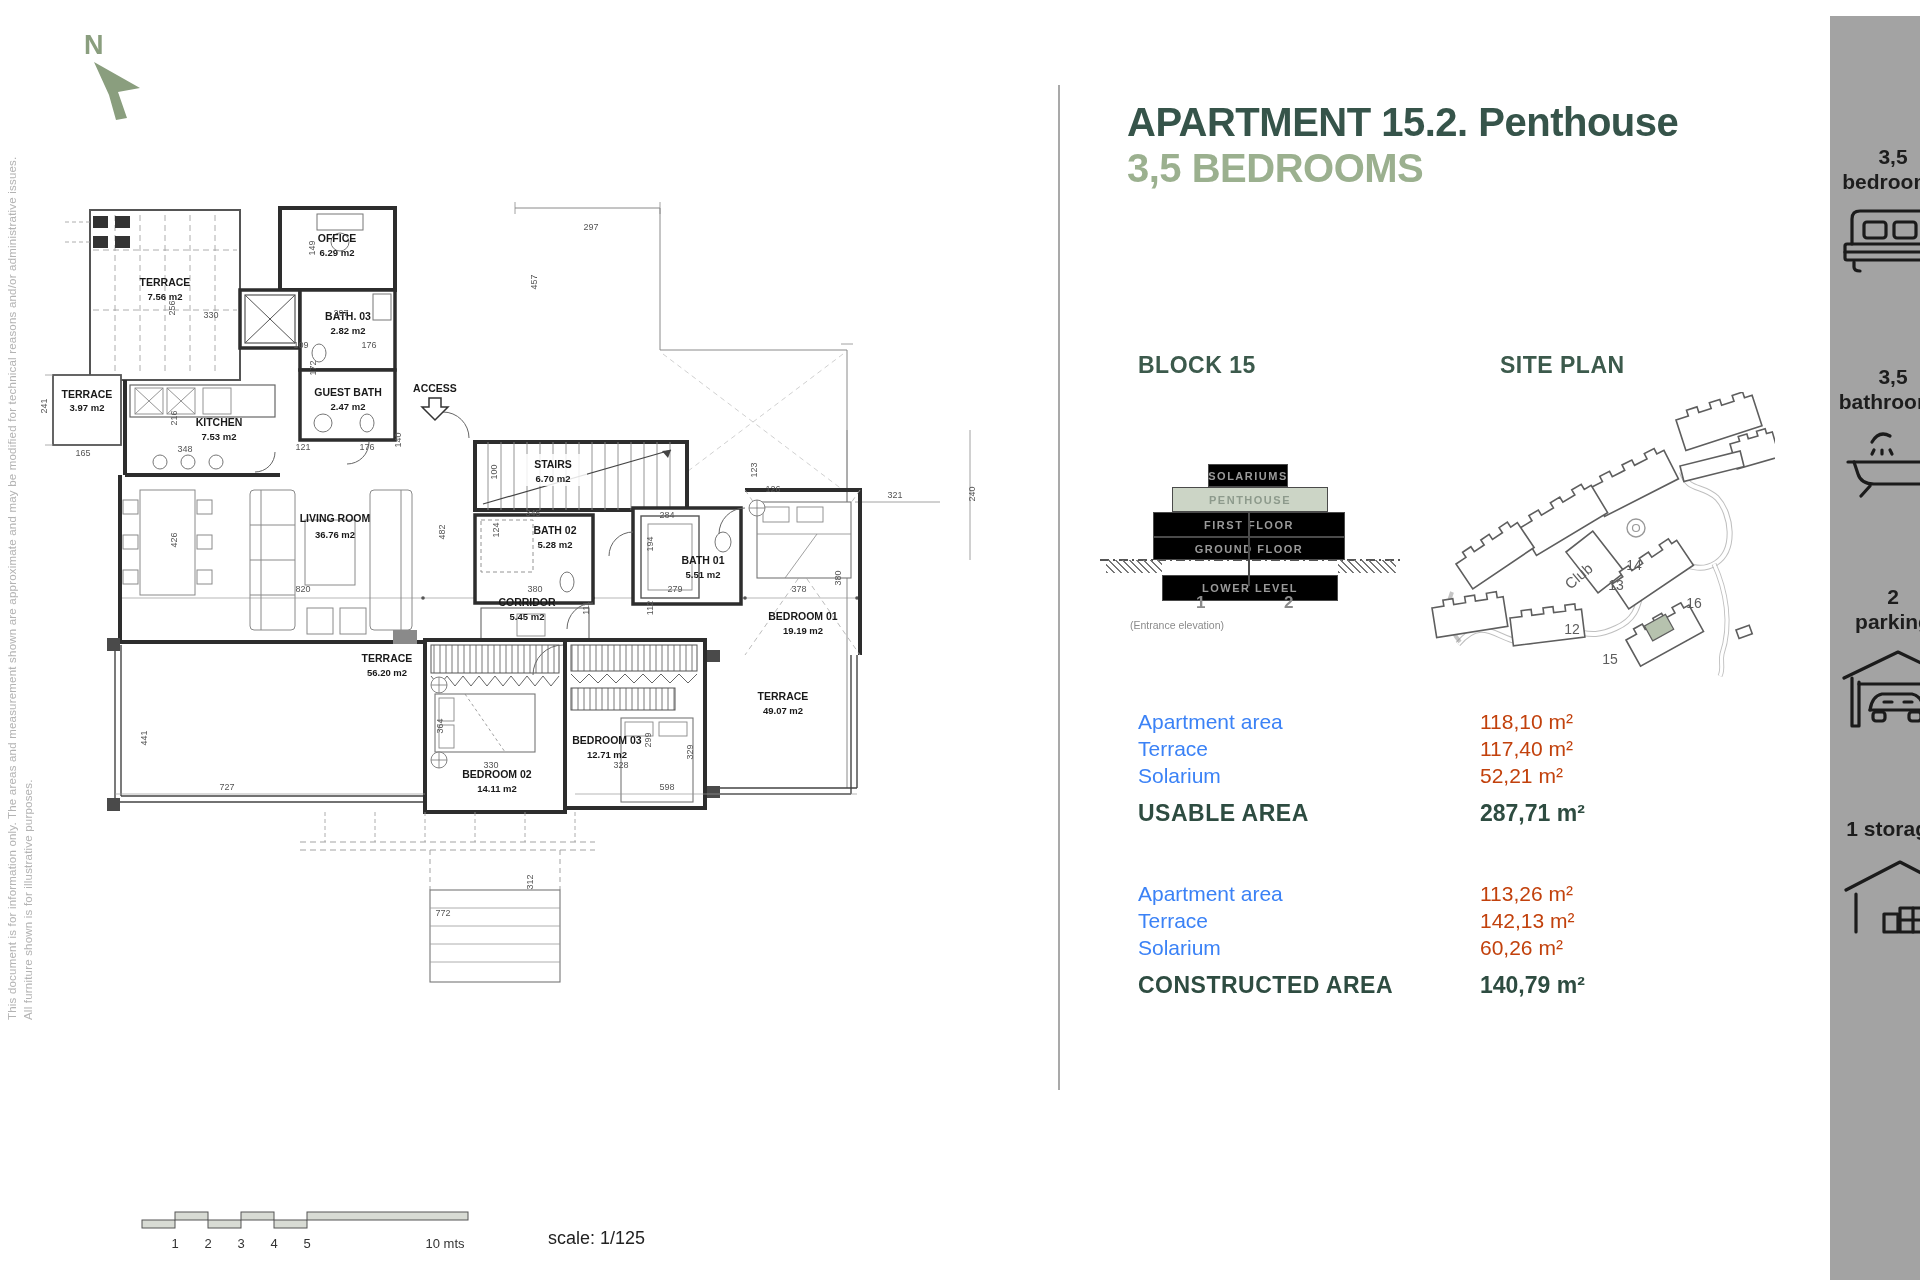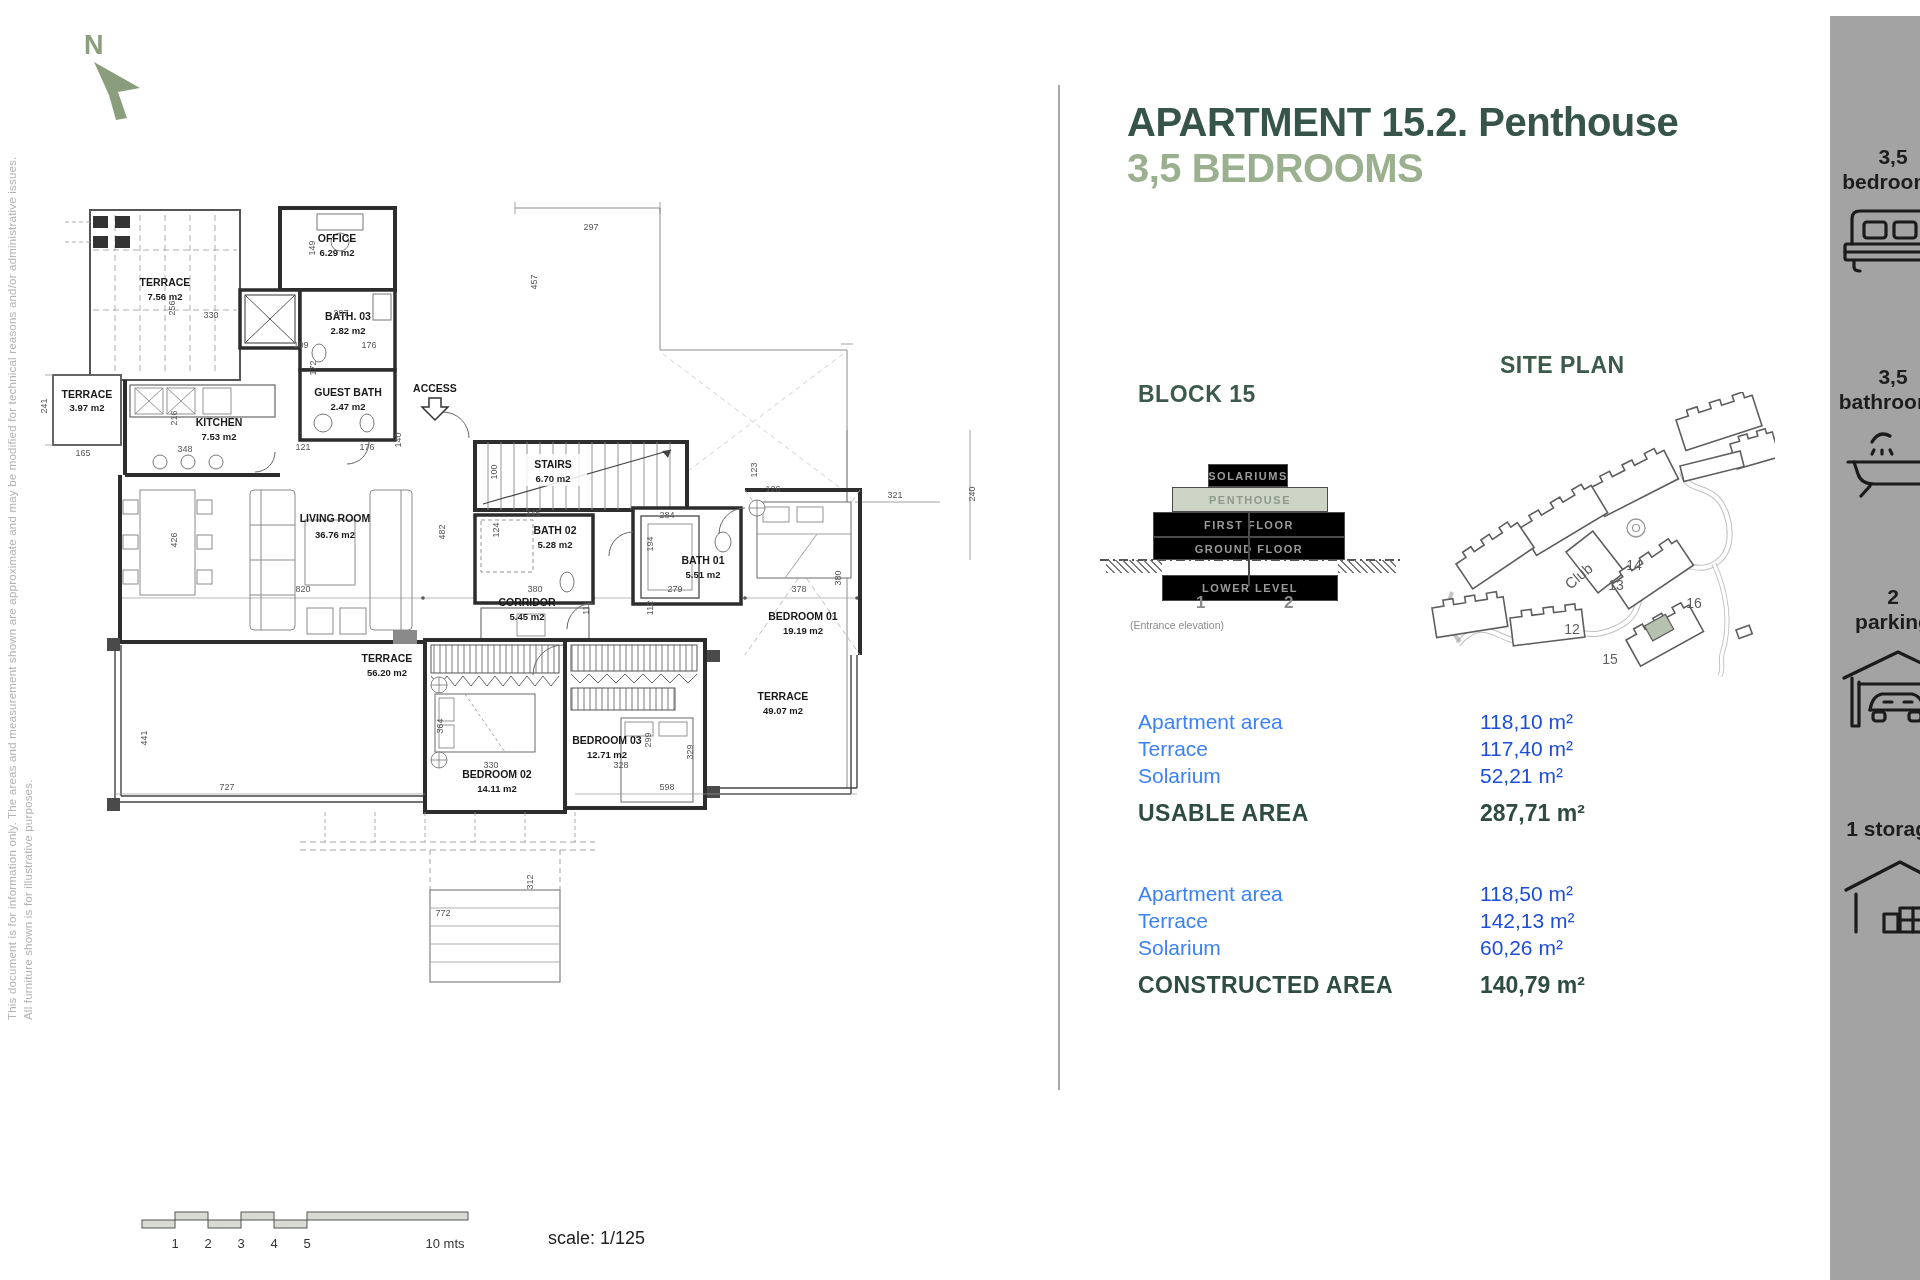--- a/index.html
+++ b/index.html
@@ -16,21 +16,21 @@
   
   .lvl{position:absolute;border:1.5px solid #4a4a4a;background:#000000;display:flex;align-items:center;
        justify-content:center;font-size:11px;font-weight:bold;letter-spacing:1.5px;color:#9a9a9a;box-sizing:border-box;}
   .lvl.hl{background:#ccd5c6;color:#8d9a8c;}
   .hatch{position:absolute;background:repeating-linear-gradient(45deg,#777 0 1.5px,transparent 1.5px 5px);}
   .dashdot{position:absolute;height:2px;background:repeating-linear-gradient(90deg,#555 0 9px,transparent 9px 13px,#555 13px 15px,transparent 15px 19px);}
   .lvlnum{position:absolute;font-size:17px;color:#8b8b8b;font-weight:bold;}
   .caption{position:absolute;font-size:10.5px;color:#8b8b8b;}
   
   .arow{font-size:21px;color:#3b82f6;line-height:27px;}
-  .aval{font-size:21px;color:#1d4ed8;line-height:27px;}
+  .aval{font-size:21px;color:#c2410c;line-height:27px;}
   .atot{font-size:23px;font-weight:bold;color:#2e4c41;letter-spacing:.5px;}
   .atotv{font-size:23px;font-weight:bold;color:#2e4c41;}
   
   .panel{position:absolute;left:1830px;top:16px;width:90px;height:1280px;background:#a3a3a3;overflow:hidden;}
   .fitem{position:absolute;left:-22px;width:170px;text-align:center;font-size:21px;font-weight:bold;
          color:#1d1d1d;line-height:25px;white-space:nowrap;}
   
   .dim{font-family:"Liberation Sans",sans-serif;font-size:9px;fill:#555;text-anchor:middle;}
   .rlabel{font-family:"Liberation Sans",sans-serif;font-size:10.5px;font-weight:bold;fill:#191919;text-anchor:middle;}
   .rarea{font-family:"Liberation Sans",sans-serif;font-size:9.5px;font-weight:bold;fill:#191919;text-anchor:middle;}
@@ -336,21 +336,21 @@
     <text class="dim" x="408" y="726">772</text>
     <text class="dim" x="498" y="692" transform="rotate(-90 498 692)">312</text>
   </g>
 </svg>
 
 <div class="divider"></div>
 
 <div class="abs title1" style="left:1127px;top:100px;">APARTMENT 15.2. Penthouse</div>
 <div class="abs title2" style="left:1127px;top:146px;">3,5 BEDROOMS</div>
 
-<div class="abs h2" style="left:1138px;top:352px;margin-top:29px;">BLOCK 15</div>
+<div class="abs h2" style="left:1138px;top:352px;">BLOCK 15</div>
 <div class="abs h2" style="left:1500px;top:352px;">SITE PLAN</div>
 
 <div class="abs" style="left:1100px;top:455px;width:300px;height:185px;">
   <div class="dashdot" style="left:0;top:104px;width:300px;"></div>
   <div class="hatch" style="left:6px;top:105px;width:56px;height:13px;"></div>
   <div class="hatch" style="left:238px;top:105px;width:58px;height:13px;"></div>
   <div class="lvl" style="left:108px;top:9px;width:80px;height:23px;">SOLARIUMS</div>
   <div class="lvl hl" style="left:72px;top:32px;width:156px;height:25px;">PENTHOUSE</div>
   <div class="lvl" style="left:53px;top:57px;width:192px;height:25px;">FIRST FLOOR</div>
   <div class="lvl" style="left:53px;top:82px;width:192px;height:23px;">GROUND FLOOR</div>
@@ -405,21 +405,21 @@
     <div class="arow" style="position:absolute;top:54px;">Solarium</div>
     <div class="aval" style="position:absolute;top:54px;left:342px;">52,21 m²</div>
     <div class="atot" style="position:absolute;top:92px;">USABLE AREA</div>
     <div class="atotv" style="position:absolute;top:92px;left:342px;">287,71 m²</div>
   </div>
 </div>
 
 <div class="abs" style="left:1138px;top:880px;width:560px;">
   <div style="position:relative;">
     <div class="arow" style="position:absolute;top:0;">Apartment area</div>
-    <div class="aval" style="position:absolute;top:0;left:342px;">118,50 m²</div>
+    <div class="aval" style="position:absolute;top:0;left:342px;">113,26 m²</div>
     <div class="arow" style="position:absolute;top:27px;">Terrace</div>
     <div class="aval" style="position:absolute;top:27px;left:342px;">142,13 m²</div>
     <div class="arow" style="position:absolute;top:54px;">Solarium</div>
     <div class="aval" style="position:absolute;top:54px;left:342px;">60,26 m²</div>
     <div class="atot" style="position:absolute;top:92px;">CONSTRUCTED AREA</div>
     <div class="atotv" style="position:absolute;top:92px;left:342px;">140,79 m²</div>
   </div>
 </div>
 
 <div class="panel">

